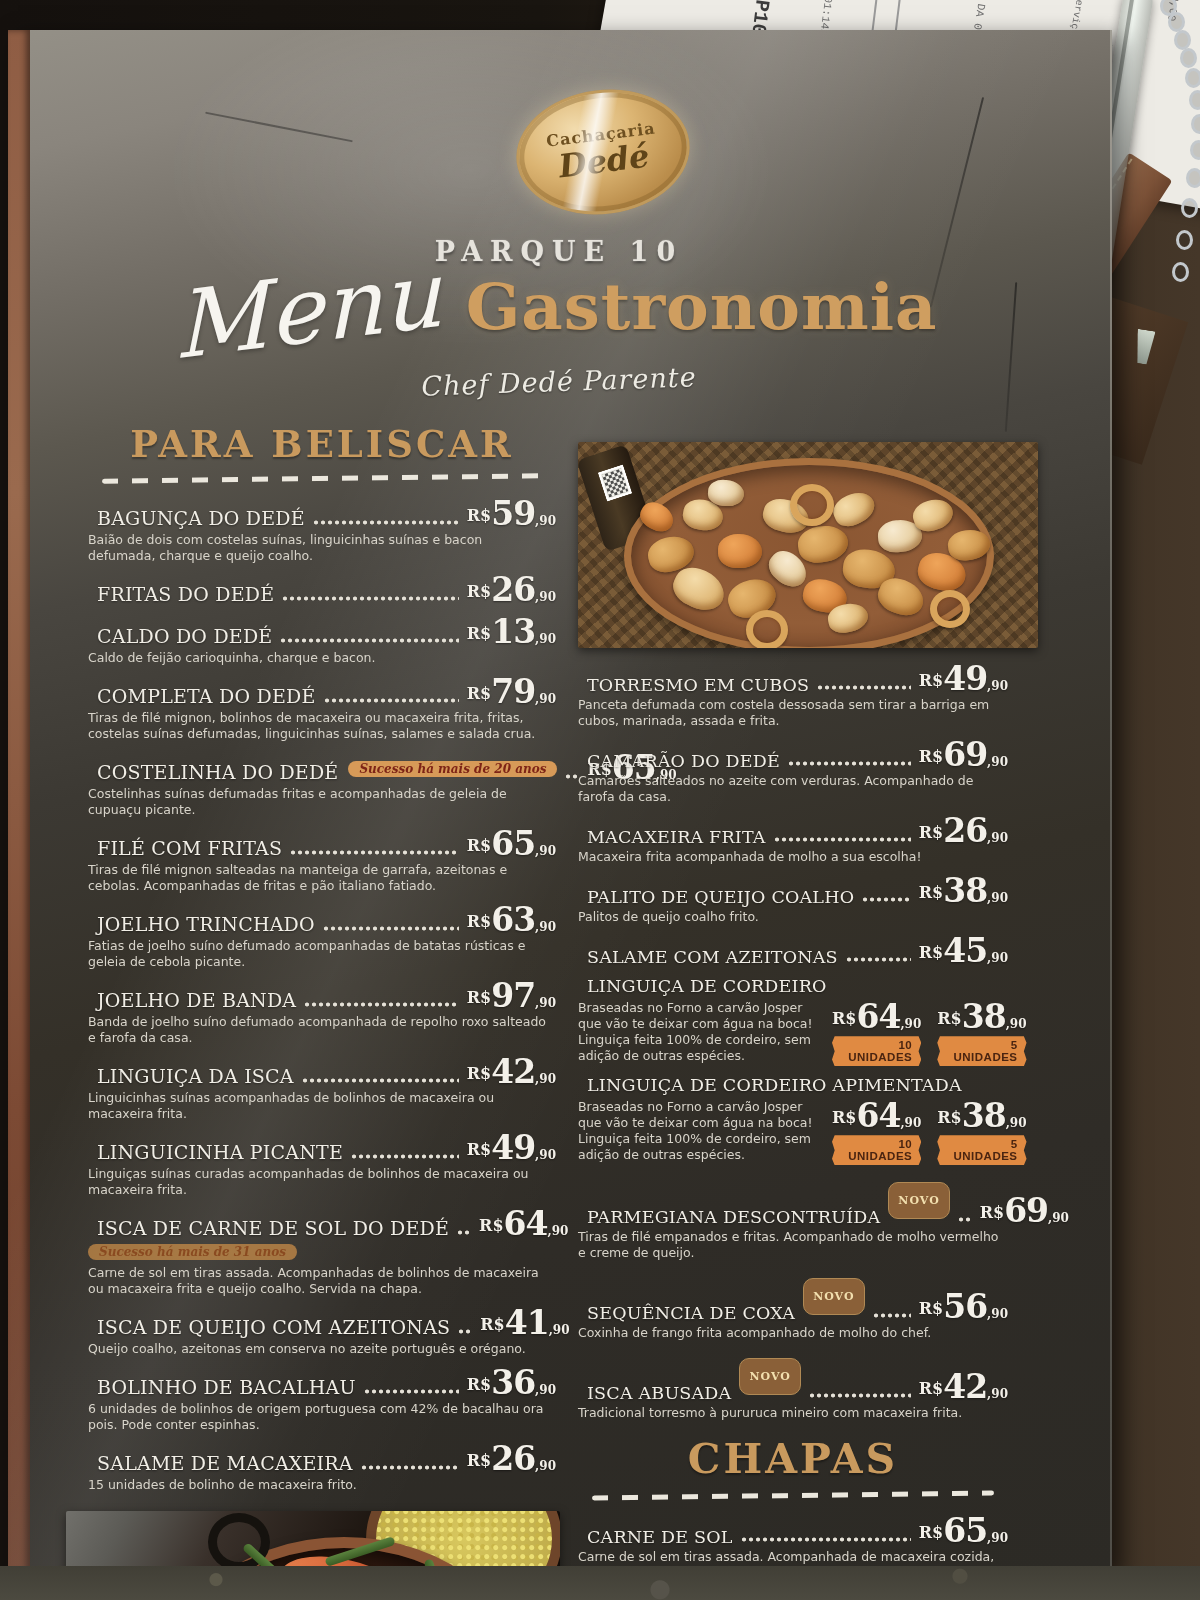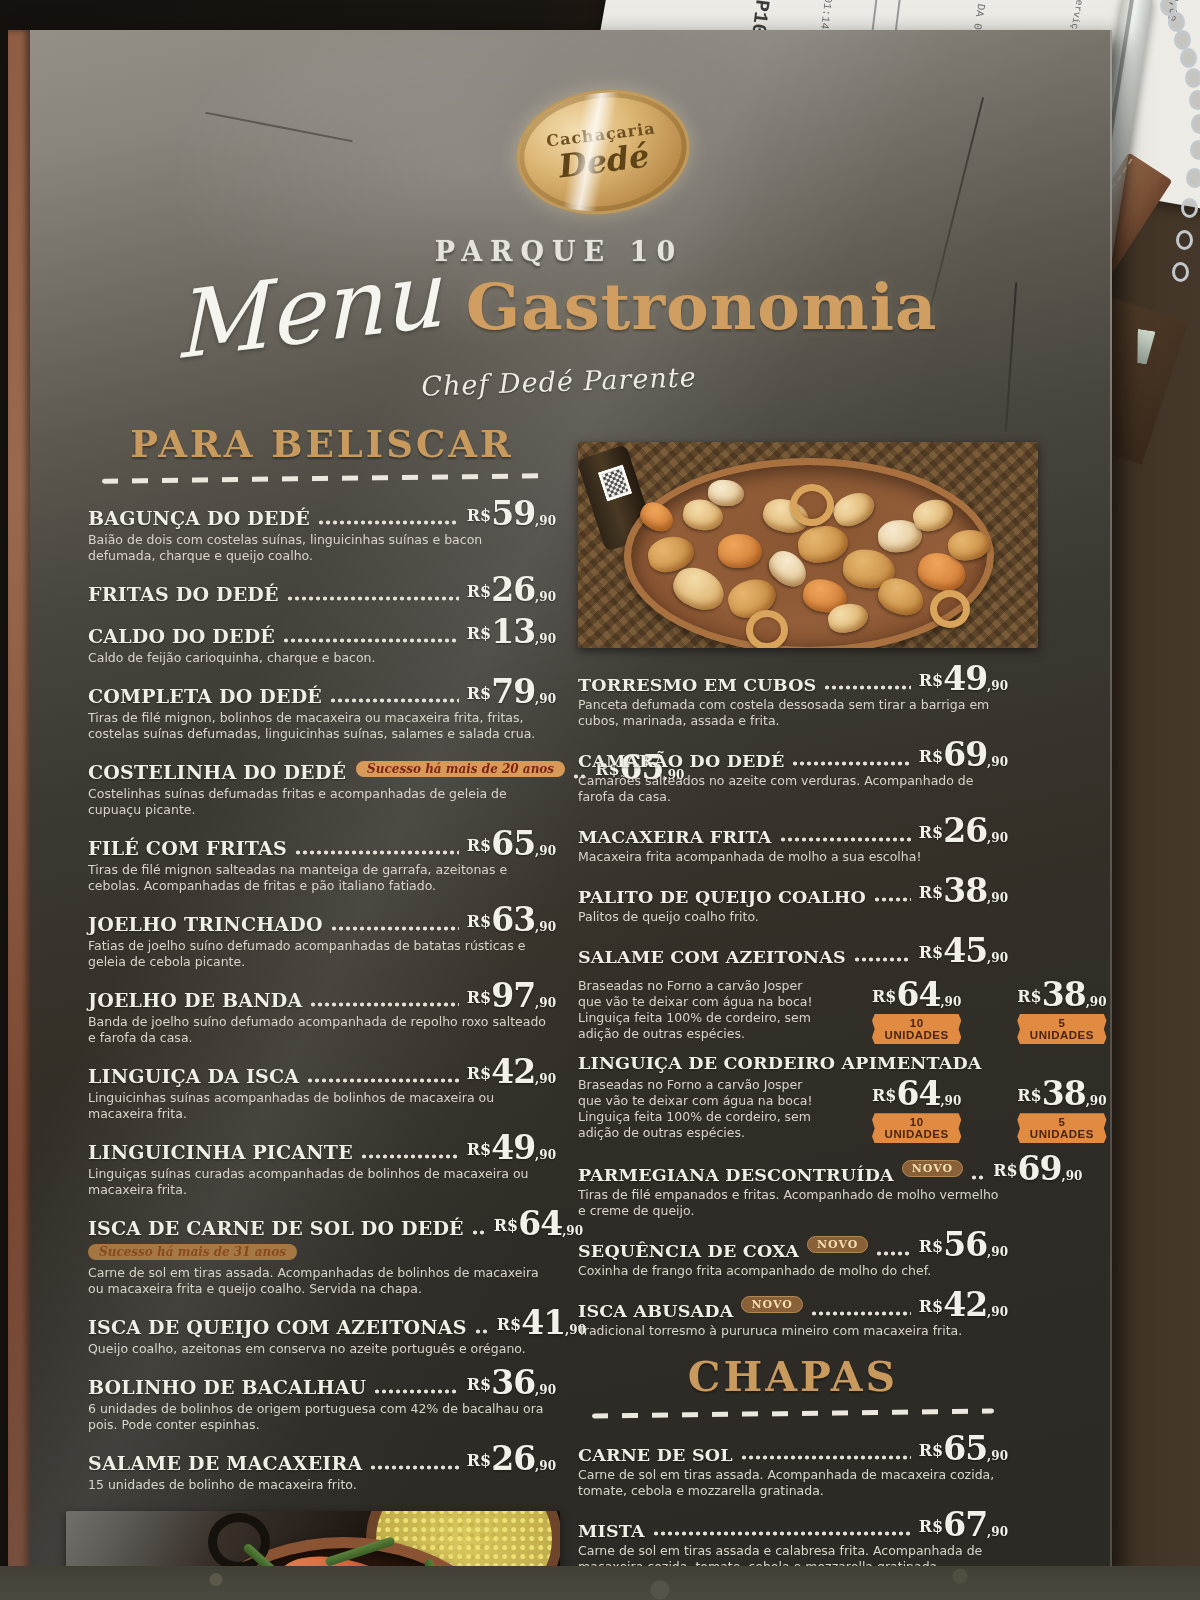--- a/index.html
+++ b/index.html
@@ -68,42 +68,42 @@
   .col-r{width:430px;flex:none;}
   .section-title{font-family:"DejaVu Serif",serif;font-weight:700;color:#c99a5e;text-align:center;
     letter-spacing:3px;text-shadow:0 2px 2px rgba(0,0,0,.35);}
   .st-pb{font-size:37px;}
   .st-ch{font-size:41px;margin-top:14px;}
   .dash{height:5px;margin:10px 14px 16px;border-radius:3px;transform:rotate(-0.7deg);
     background:repeating-linear-gradient(90deg,#ece8de 0 16px,transparent 16px 30px);}
   
   .menu-item{margin-bottom:9px;}
   .trow{display:flex;align-items:flex-end;}
-  .iname{font-family:"DejaVu Serif",serif;font-weight:700;font-size:19px;color:#f1eee6;
-    letter-spacing:.2px;white-space:nowrap;text-shadow:0 1px 2px rgba(0,0,0,.45);line-height:1.15;}
+  .iname{font-family:"DejaVu Serif",serif;font-weight:400;font-size:19px;color:#f1eee6;
+    letter-spacing:.2px;white-space:nowrap;text-shadow:0 1px 2px rgba(0,0,0,.45);line-height:1.15;margin-left:9px;}
   .col-r .iname{font-size:17.5px;}
   .leader{flex:1;height:5px;min-width:14px;margin:0 8px 5px 8px;
     background-image:radial-gradient(circle at 3px 2.5px,#e5e1d7 1.7px,transparent 2.3px);
     background-size:7px 5px;background-repeat:repeat-x;background-position:left bottom;}
   .price{white-space:nowrap;font-family:"DejaVu Serif",serif;font-weight:700;color:#f3f0e9;line-height:1;
     text-shadow:0 1px 2px rgba(0,0,0,.45);}
   .price .cur{font-size:16px;vertical-align:4px;}
   .price .int{font-size:33px;letter-spacing:-1px;}
   .price .cents{font-size:12px;}
   .desc{font-size:12.5px;line-height:1.28;color:#d8d4ca;margin-top:2px;padding-right:6px;}
   .pill{background:#d79a58;color:#7e2416;font-family:"DejaVu Serif",serif;font-style:italic;font-weight:700;
     font-size:12px;padding:1px 11px;border-radius:11px;margin:0 0 7px 10px;white-space:nowrap;}
   .pill.faded{background:rgba(200,140,72,.75);color:#8a4a20;margin:2px 0 3px 0;display:inline-block;}
   .badge-row{margin-top:1px;}
   .novo{background:#8a6038;border:1px solid #b08954;color:#f2dfae;font-family:"DejaVu Serif",serif;
-    font-weight:700;font-size:11px;letter-spacing:1px;padding:1px 9px;border-radius:10px;margin:8px 0 8px 8px;white-space:nowrap;}
+    font-weight:700;font-size:11px;letter-spacing:1px;padding:11px 9px;border-radius:10px;margin:8px 0 8px 8px;white-space:nowrap;}
   .dual{display:flex;margin-top:2px;}
   .dualdesc{width:248px;flex:none;}
   .dualprices{flex:1;display:flex;justify-content:flex-end;gap:16px;align-items:flex-start;padding-top:2px;}
-  .dp{text-align:center;margin-left:40px;}
+  .dp{text-align:right;}
   .unit{display:inline-block;background:#e08a42;color:#4a2410;font-weight:700;font-size:11.5px;
     font-family:"Liberation Sans",sans-serif;letter-spacing:.5px;padding:3px 9px;margin-top:3px;
     clip-path:polygon(3% 0,97% 0,100% 22%,97% 50%,100% 78%,97% 100%,3% 100%,0 78%,3% 50%,0 22%);}
   
   .photo{position:relative;overflow:hidden;border-radius:2px;box-shadow:0 3px 10px rgba(0,0,0,.5);}
   .photo-torresmo{width:460px;height:206px;margin:20px -30px 14px 0;
     background:
       repeating-linear-gradient(48deg,rgba(0,0,0,.18) 0 5px,transparent 5px 11px),
       repeating-linear-gradient(-42deg,#7a5c38 0 7px,#5e452a 7px 14px);}
   .plate{position:absolute;left:46px;top:16px;width:356px;height:182px;border-radius:50%;
@@ -395,20 +395,23 @@
               <div class="desc">Palitos de queijo coalho frito.</div>
             </div>
             <div class="menu-item">
               <div class="trow">
                 <span class="iname">SALAME COM AZEITONAS</span>
                 <span class="leader"></span>
                 <span class="price"><span class="cur">R$</span><span class="int">45</span><span class="cents">,90</span></span>
               </div>
             </div>
             <div class="menu-item">
+              <div class="trow">
+                <span class="iname">LINGUIÇA DE CORDEIRO</span>
+              </div>
               <div class="dual">
                 <div class="desc dualdesc">Braseadas no Forno a carvão Josper que vão te deixar com água na boca! Linguiça feita 100% de cordeiro, sem adição de outras espécies.</div>
                 <div class="dualprices">
                   <div class="dp"><span class="price"><span class="cur">R$</span><span class="int">64</span><span class="cents">,90</span></span><div class="unit">10 UNIDADES</div></div>
                   <div class="dp"><span class="price"><span class="cur">R$</span><span class="int">38</span><span class="cents">,90</span></span><div class="unit">5 UNIDADES</div></div>
                 </div>
               </div>
             </div>
             <div class="menu-item">
               <div class="trow">

